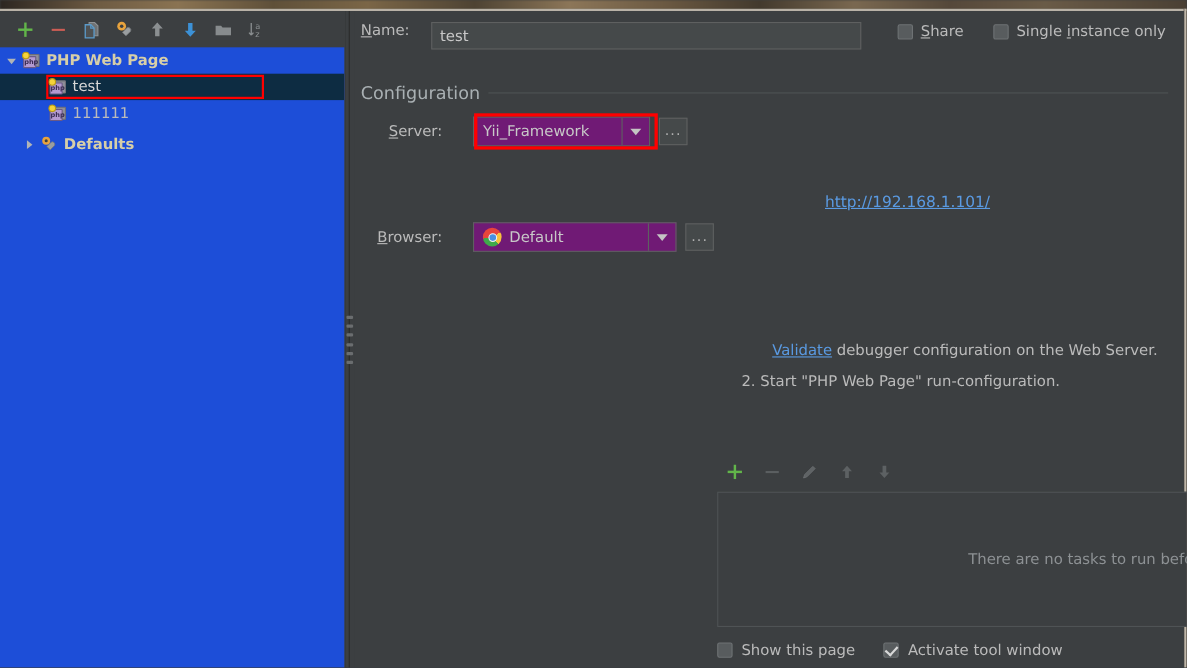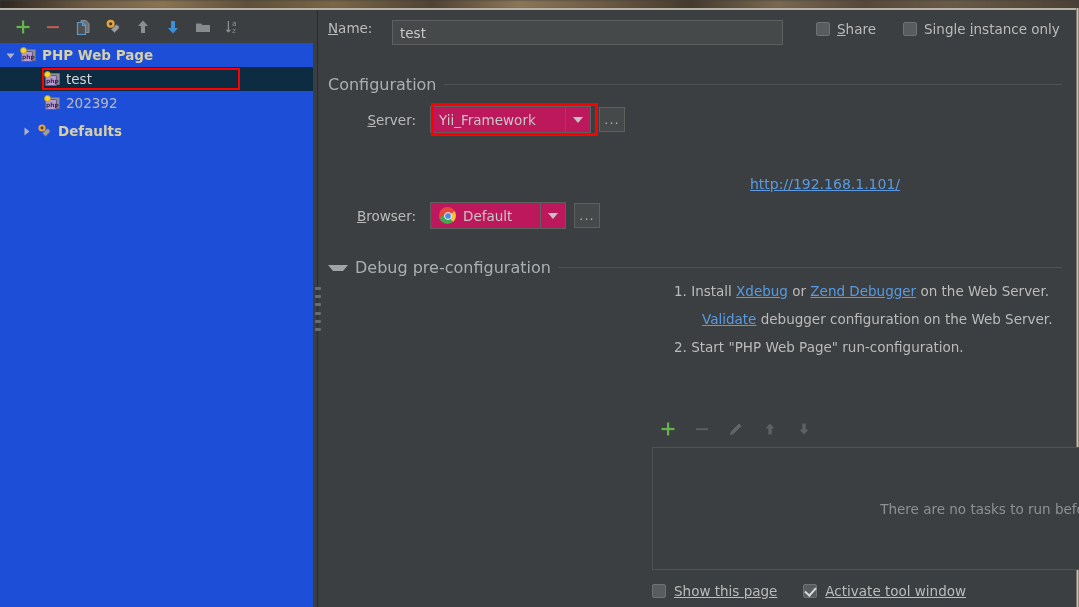--- a/index.html
+++ b/index.html
@@ -99,24 +99,24 @@
   #sec-debug{left:6px;top:248px;width:734px;}
   #sec-before{left:6px;top:378px;width:734px;}
 
   .tri{width:0;height:0;border-left:5px solid transparent;border-right:5px solid transparent;border-top:6px solid #a0a4a6;flex:0 0 10px;}
 
   .frow{position:absolute;display:flex;align-items:center;}
   #row-server{left:6px;top:96px;}
   #row-url{left:6px;top:132px;}
   #row-browser{left:6px;top:192px;}
 
-  .fl{width:102px;text-align:right;padding-right:14px;color:#bbbbbb;font-size:13.5px;box-sizing:border-box;}
+  .fl{width:102px;text-align:right;padding-right:28px;color:#bbbbbb;font-size:13.5px;box-sizing:border-box;}
 
   .combo{
-    height:27px;background:#be185d;border:1px solid #5e6060;box-sizing:border-box;
+    height:27px;background:#701a75;border:1px solid #5e6060;box-sizing:border-box;
     display:flex;align-items:center;color:#c8c8c8;font-size:13.5px;
   }
   .combo .ctext{flex:1 1 auto;padding:0 8px;display:flex;align-items:center;gap:7px;white-space:nowrap;}
   .combo .carrow{
     width:24px;height:100%;border-left:1px solid #5e6060;display:flex;align-items:center;justify-content:center;
   }
   .downtri{width:0;height:0;border-left:5px solid transparent;border-right:5px solid transparent;border-top:6px solid #c4c4c4;}
   .ell{
     width:26px;height:25px;background:#45494a;border:1px solid #5e6060;box-sizing:border-box;
     display:flex;align-items:center;justify-content:center;color:#b0b0b0;font-size:13px;letter-spacing:1px;margin-left:8px;
@@ -145,21 +145,21 @@
   .bbtn{width:32px;height:26px;display:flex;align-items:center;justify-content:center;}
 
   .taskpanel{
     position:absolute;left:330px;top:437px;width:724px;height:123px;
     border:1px solid #4f5355;box-sizing:border-box;background:#3c3f41;
     display:flex;align-items:center;justify-content:center;
   }
   .taskempty{color:#8d9194;font-size:13.5px;}
 
   .botrow{position:absolute;left:330px;top:573px;display:flex;align-items:center;gap:26px;}
-  .botrow .cbwrap{gap:8px;text-decoration:underline;}
+  .botrow .cbwrap{gap:8px;}
   .botrow .cbwrap span{font-size:13.5px;color:#bbbbbb;}
 </style>
 </head>
 <body>
 
 <div id="root">
 
   <div class="desk-strip"></div>
   <div class="win-border-top"></div>
   <div class="win-border-right"></div>
@@ -238,21 +238,21 @@
           </span>
           <span class="tlabel white">test</span>
           <span class="selbox"></span>
         </div>
 
 
         <div class="trow indent2">
           <span class="ticon">
             <span class="phpicon"><span class="doc"></span><span class="doc2">php</span><span class="bulb"></span></span>
           </span>
-          <span class="tlabel">202392</span>
+          <span class="tlabel">111111</span>
         </div>
 
         <div class="trow" style="margin-top:4px;padding-left:16px;">
           <span class="twist">
             <svg width="11" height="11" viewBox="0 0 11 11">
                 <path d="M3.5 1.5v8l5-4z" fill="#b0b4b6"></path>
               </svg>
           </span>
           <span class="ticon">
             <svg width="18" height="16" viewBox="0 0 18 16">
@@ -312,43 +312,35 @@
         <div class="ell">
           <span>...</span>
         </div>
         <span class="redring" id="server-ring"></span>
       </div>
 
       <a class="urllink" href="#">http://192.168.1.101/</a>
 
       <div class="frow" id="row-browser">
         <span class="fl"><span class="u">B</span>rowser:</span>
-        <div class="combo" style="width:136px;">
+        <div class="combo" style="width:185px;">
           <span class="ctext">
             <span class="chrome"></span>
             <span>Default</span>
           </span>
           <span class="carrow">
               <span class="downtri"></span>
             </span>
         </div>
         <div class="ell">
           <span>...</span>
         </div>
       </div>
 
-      <div class="sectitle" id="sec-debug">
-        <span class="tri"></span>
-        <span>Debug pre-configuration</span>
-        <span class="secline"></span>
-      </div>
-
-      <div class="dbgline" id="dbg1">
-        <span>1. Install </span><a class="lnk" href="#">Xdebug</a><span> or </span><a class="lnk" href="#">Zend Debugger</a><span> on the Web Server.</span>
-      </div>
+
 
       <div class="dbgline" id="dbg2">
         <a class="lnk2" href="#">Validate</a><span> debugger configuration on the Web Server.</span>
       </div>
 
       <div class="dbgline" id="dbg3">2. Start "PHP Web Page" run-configuration.</div>
 
 
       <div class="btool">
         <div class="bbtn">

